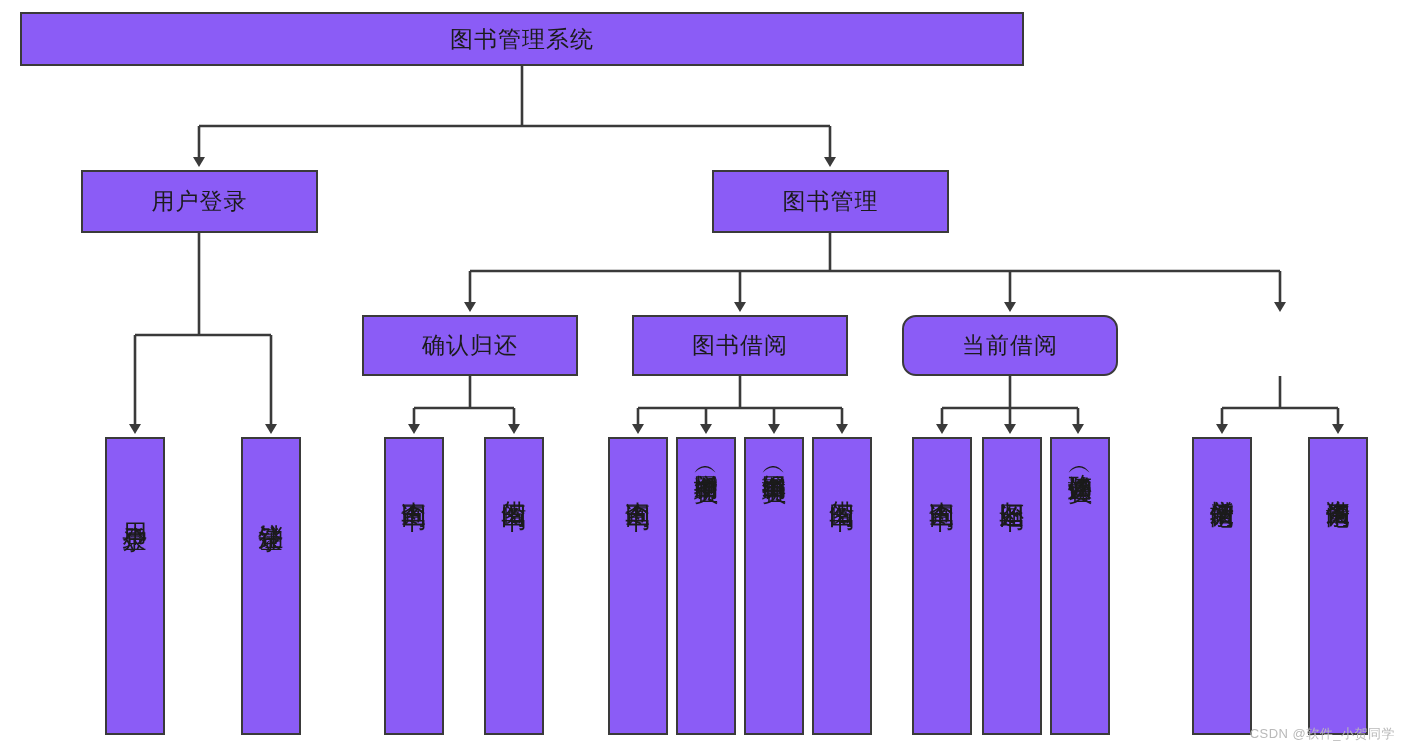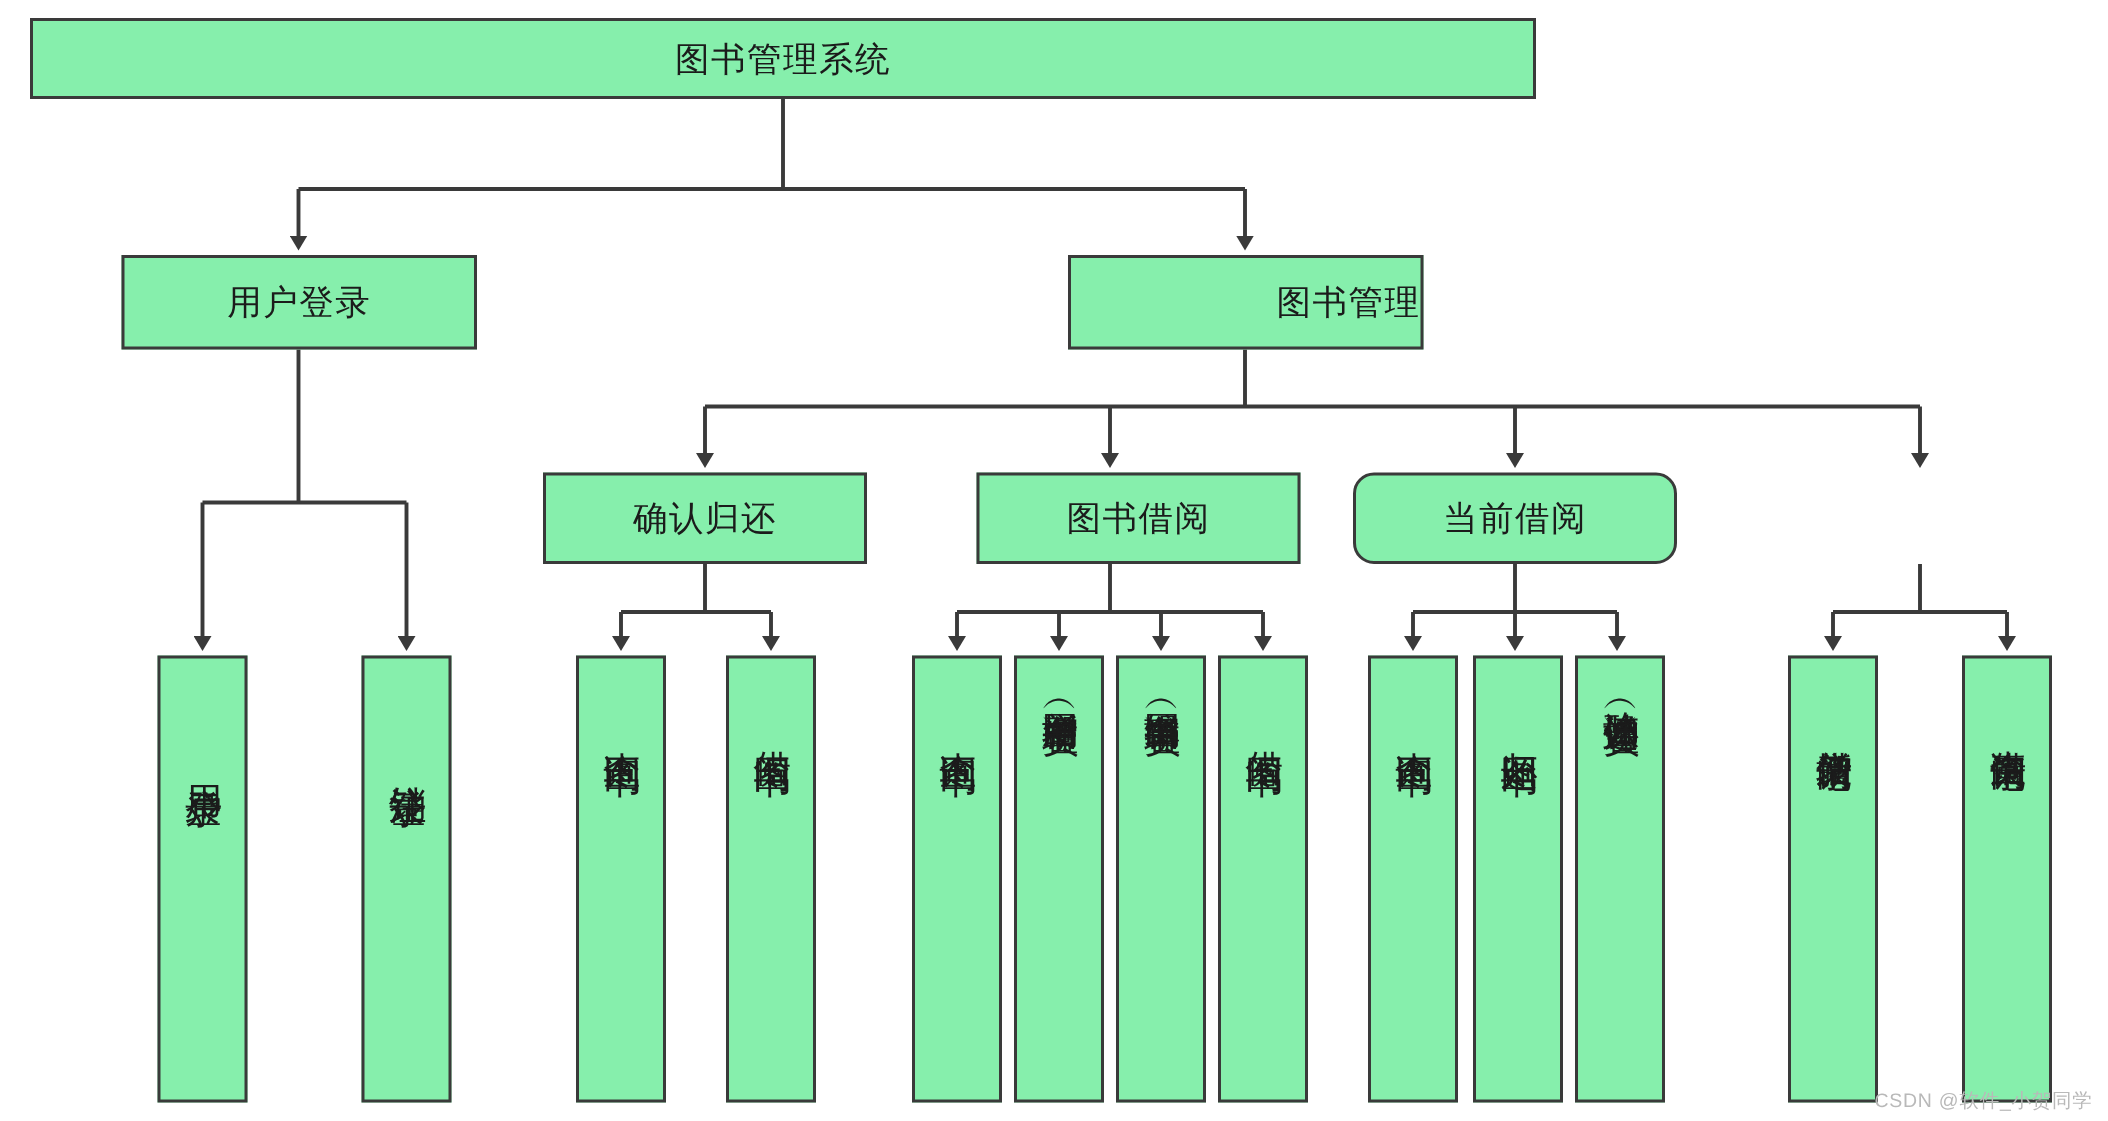--- a/index.html
+++ b/index.html
@@ -4,21 +4,21 @@
 <style>
   html,body{margin:0;padding:0;background:#ffffff;}
   body{
     font-family:"Liberation Sans","DejaVu Sans",sans-serif;
     width:1405px;height:747px;overflow:hidden;position:relative;
   }
   #stage{position:relative;width:1405px;height:747px;background:#fff;}
   #wires{position:absolute;left:0;top:0;width:1405px;height:747px;pointer-events:none;}
   .node{
     position:absolute;
-    background:#86efac;
+    background:#8b5cf6;
     border:2px solid #3a3a3a;
     box-sizing:border-box;
     display:flex;
     align-items:center;
     justify-content:center;
     color:#1b1b1b;
   }
   .node .lbl{
     display:block;
     text-align:center;
@@ -119,28 +119,28 @@
     </g>
   </svg>
 
   <div class="node horiz" style="left:20px;top:12px;width:1004px;height:54px;">
     <span class="lbl">图书管理系统</span>
   </div>
 
   <div class="node horiz" style="left:81px;top:170px;width:237px;height:63px;">
     <span class="lbl">用户登录</span>
   </div>
-  <div class="node horiz" style="left:712px;top:170px;width:237px;height:63px;justify-content:flex-end;">
+  <div class="node horiz" style="left:712px;top:170px;width:237px;height:63px;">
     <span class="lbl">图书管理</span>
   </div>
 
   <div class="node horiz" style="left:362px;top:315px;width:216px;height:61px;">
     <span class="lbl">确认归还</span>
   </div>
-  <div class="node horiz" style="left:632px;top:315px;width:216px;height:61px;margin-left:19px;">
+  <div class="node horiz" style="left:632px;top:315px;width:216px;height:61px;">
     <span class="lbl">图书借阅</span>
   </div>
   <div class="node horiz" style="left:902px;top:315px;width:216px;height:61px;border-radius:14px;">
     <span class="lbl">当前借阅</span>
   </div>
 
   <div class="node vert mid" style="left:105px;top:437px;width:60px;height:298px;">
     <span class="lbl">用户登录</span>
   </div>
   <div class="node vert mid" style="left:241px;top:437px;width:60px;height:298px;">

